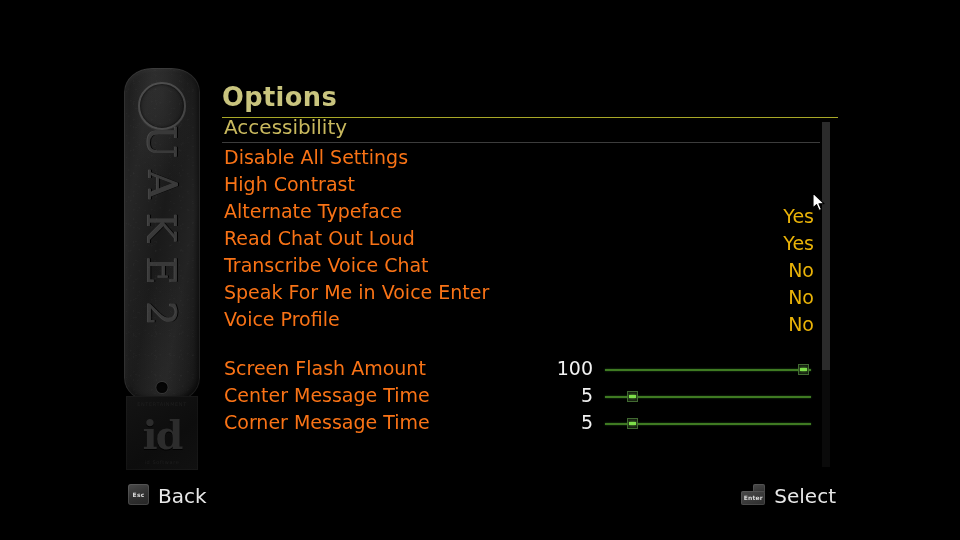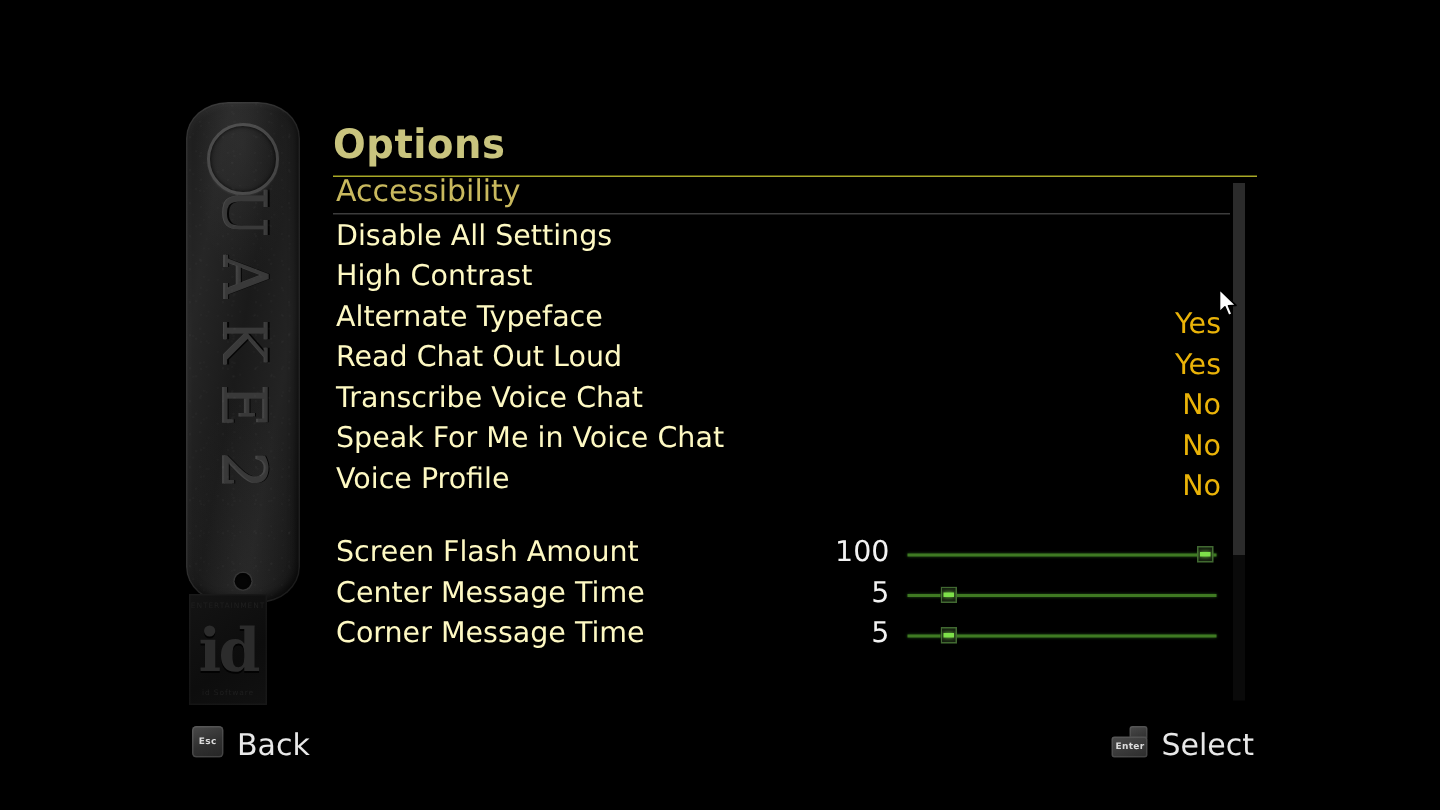--- a/index.html
+++ b/index.html
@@ -110,21 +110,21 @@
       0 1px 0 rgba(175,175,175,0.26),
       0 -1px 0 rgba(0,0,0,0.85);
     transform: rotate(90deg);
   }
 
   
   .id-logo {
     position: absolute;
     left: 126px;
     top: 396px;
-    width: 52px;
+    width: 72px;
     height: 74px;
     background: linear-gradient(145deg, #141414, #0d0d0d 60%, #111111);
     box-shadow: inset 0 0 0 1px rgba(90,90,90,0.10);
     overflow: hidden;
   }
   .id-logo .id-text {
     position: absolute;
     left: 50%;
     top: 52%;
     transform: translate(-50%, -50%);
@@ -221,21 +221,21 @@
   .row {
     position: relative;
     height: 27px;
   }
   .row-label {
     position: absolute;
     left: 2px;
     top: 0px;
     font-size: 19px;
     line-height: 26px;
-    color: #fef9c3;
+    color: #f97316;
     white-space: nowrap;
   }
   .row-value {
     position: absolute;
     right: 6px;
     top: 0px;
     font-size: 19px;
     line-height: 26px;
     color: #eab308;
     white-space: nowrap;
@@ -451,21 +451,21 @@
         <div class="row-label">Read Chat Out Loud</div>
         <div class="row-value">No</div>
       </div>
 
       <div class="row">
         <div class="row-label">Transcribe Voice Chat</div>
         <div class="row-value">No</div>
       </div>
 
       <div class="row">
-        <div class="row-label">Speak For Me in Voice Chat</div>
+        <div class="row-label">Speak For Me in Voice Enter</div>
         <div class="row-value">No</div>
       </div>
 
       <div class="row">
         <div class="row-label">Voice Profile</div>
       </div>
 
       <div class="gap"></div>
 
 

